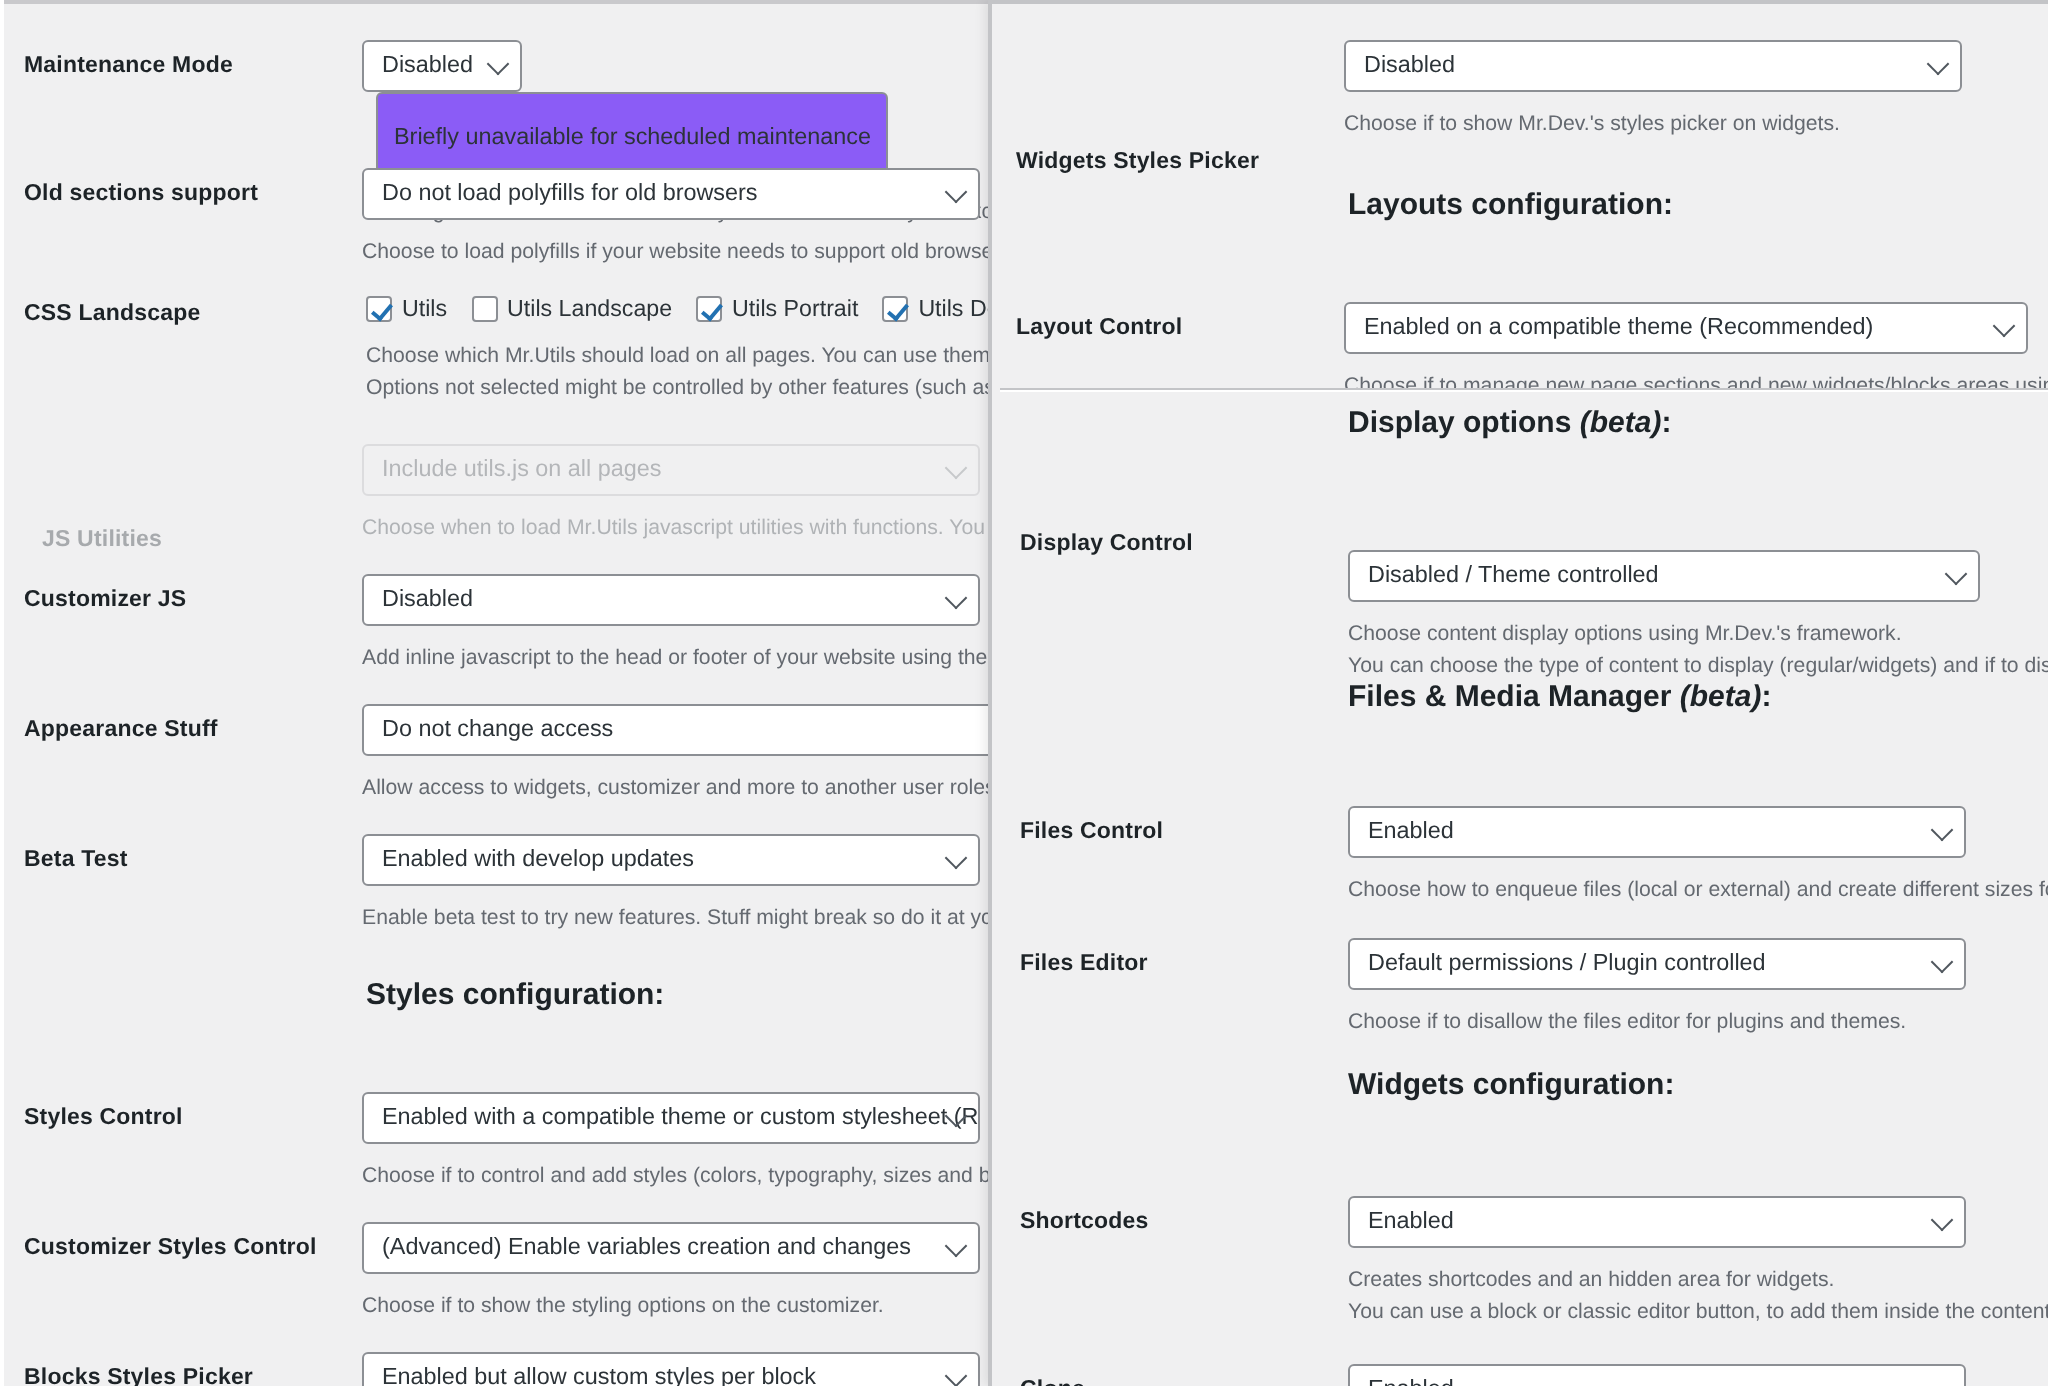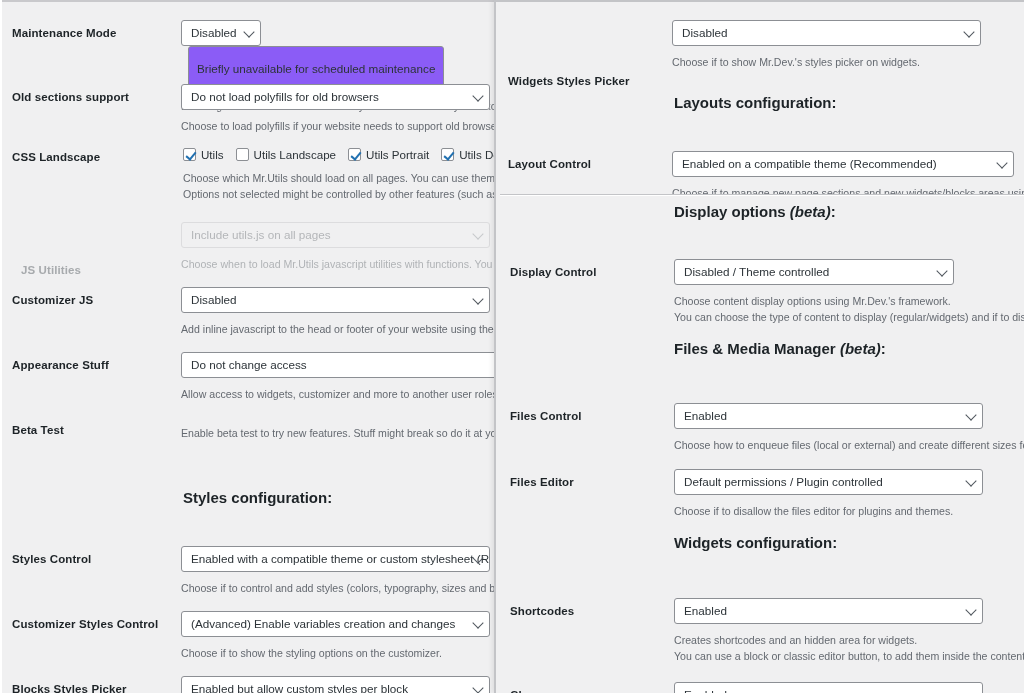--- a/index.html
+++ b/index.html
@@ -258,20 +258,24 @@
           <span>Do not change access</span>
           <span class="chev"></span>
         </span>
         <div class="desc" style="margin-top:8px; width:320px;">Allow access to widgets, customizer and more to another user roles.</div>
       </div>
     </div>
 
     <div class="row" style="top:411px;">
       <div class="row-label" style="left:10px; top:10px;">Beta Test</div>
       <div class="field-col" style="left:179px; top:4px;">
+        <span class="sel" style="width:309px;">
+          <span>Enabled with develop updates</span>
+          <span class="chev"></span>
+        </span>
         <div class="desc" style="margin-top:8px; width:320px;">Enable beta test to try new features. Stuff might break so do it at your own risk.</div>
       </div>
     </div>
 
     <div class="section-title" style="left:181px; top:487px;">
       <span>Styles configuration:</span>
     </div>
 
     <div class="row" style="top:540px;">
       <div class="row-label" style="left:10px; top:10px;">Styles Control</div>
@@ -341,21 +345,21 @@
 
     <div class="sheet-bottom">
 
       <div class="section-title" style="left:178px; top:7px;">
         <span>Display options </span><em>(beta)</em><span>:</span>
       </div>
 
       <div class="row" style="top:59px;">
         <div class="row-label" style="left:14px; top:10px;">Display Control</div>
         <div class="field-col" style="left:178px; top:4px;">
-          <span class="sel" style="width:280px;">
+          <span class="sel" style="width:316px;margin-top:16px;">
             <span>Disabled / Theme controlled</span>
             <span class="chev"></span>
           </span>
           <div class="desc" style="margin-top:8px; width:355px;">Choose content display options using Mr.Dev.'s framework.</div>
           <div class="desc" style="width:360px;">You can choose the type of content to display (regular/widgets) and if to display titles, me</div>
         </div>
       </div>
 
       <div class="section-title" style="left:178px; top:144px;">
         <span>Files &amp; Media Manager </span><em>(beta)</em><span>:</span>

